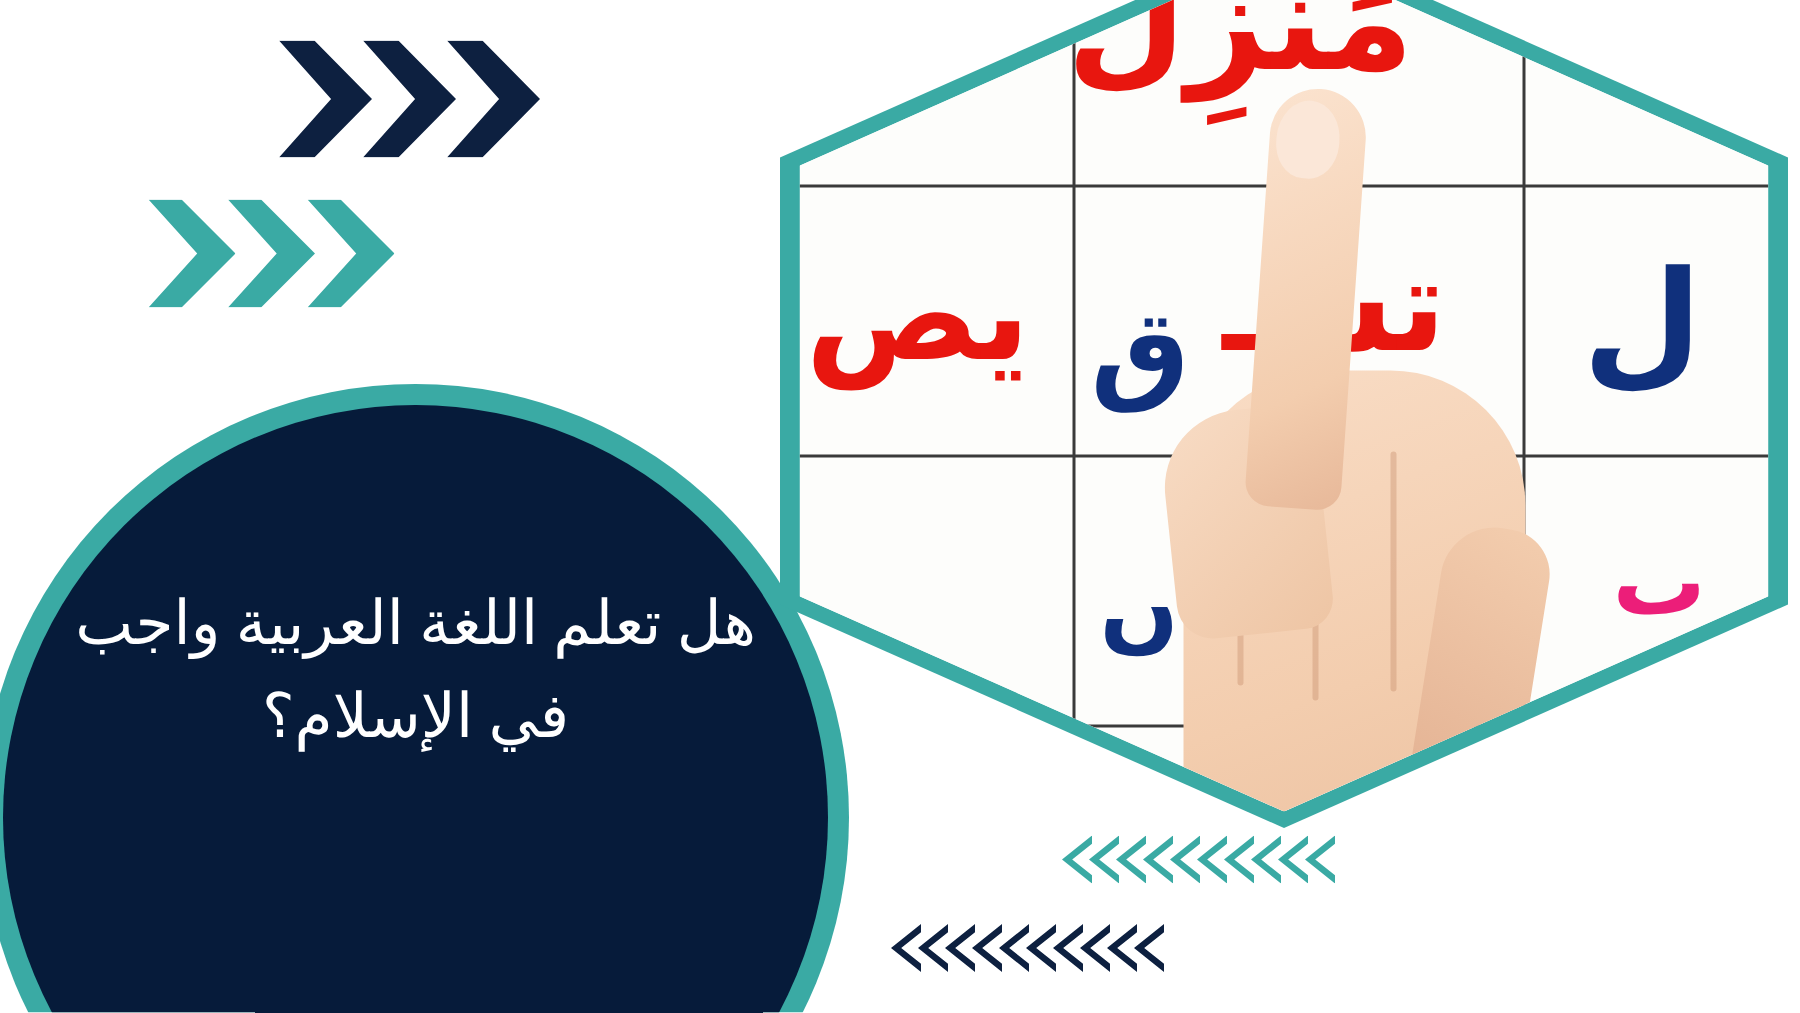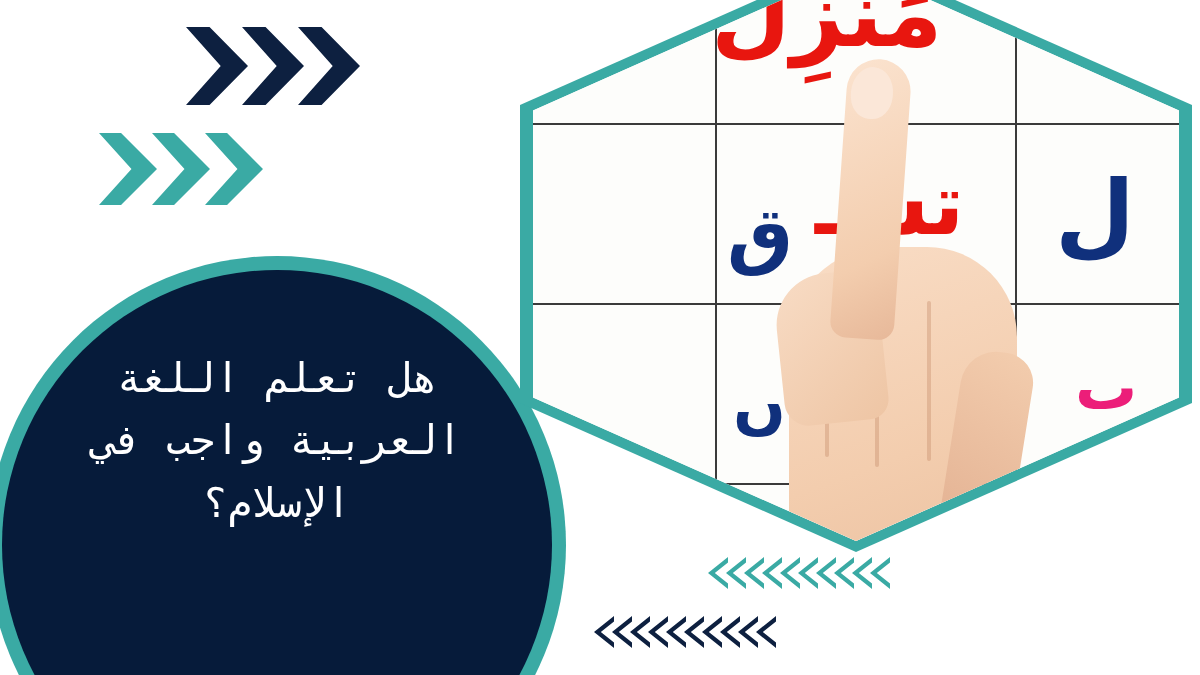--- a/index.html
+++ b/index.html
@@ -48,30 +48,30 @@
     position:absolute;
     left:14px;top:14px;
     width:550px;height:550px;
     border-radius:50%;
     background:#061b3a;
     display:flex;
     align-items:flex-start;
     justify-content:center;
   }
   #headline{
-    margin-top:80px;
+    margin-top:114px;
     width:500px;
     color:#ffffff;
     direction:rtl;
     text-align:center;
     font-size:41px;
     line-height:1.52;
     font-weight:400;
     letter-spacing:0px;
-    font-family:Liberation Mono, monospace;
+    font-family:Liberation Serif, serif;
   }
 
   
   #hex-wrap{
     position:absolute;
     left:520px;top:-44px;
     width:672px;height:596px;
   }
   .hex-shape{
     position:absolute;inset:0;
@@ -203,20 +203,21 @@
       <div id="photo-inner">
 
         <div class="grid-line gl-h" style="left:0;top:176px;width:700px;"></div>
         <div class="grid-line gl-h" style="left:0;top:356px;width:700px;"></div>
         <div class="grid-line gl-h" style="left:120px;top:536px;width:580px;"></div>
         <div class="grid-line gl-v" style="left:200px;top:0;height:560px;"></div>
         <div class="grid-line gl-v" style="left:500px;top:0;height:560px;"></div>
 
         <div class="word w-red" style="left:196px;top:22px;font-size:92px;">مَنْزِل</div>
         <div class="word w-red" style="left:128px;top:42px;font-size:52px;">ه</div>
+        <div class="word w-red" style="left:22px;top:220px;font-size:86px;">يص</div>
         <div class="word w-red" style="left:300px;top:214px;font-size:86px;">تسـ</div>
         <div class="word w-navy" style="left:212px;top:250px;font-size:74px;">ق</div>
         <div class="word w-navy" style="left:540px;top:222px;font-size:92px;">ل</div>
         <div class="word w-red" style="left:448px;top:420px;font-size:62px;">ه</div>
         <div class="word w-pink" style="left:560px;top:410px;font-size:62px;">ٮ</div>
         <div class="word w-navy" style="left:218px;top:428px;font-size:62px;">ں</div>
 
         <div id="hand">
           <div id="palm">
             <div class="crease" style="left:36px;top:60px;width:4px;height:150px;"></div>

